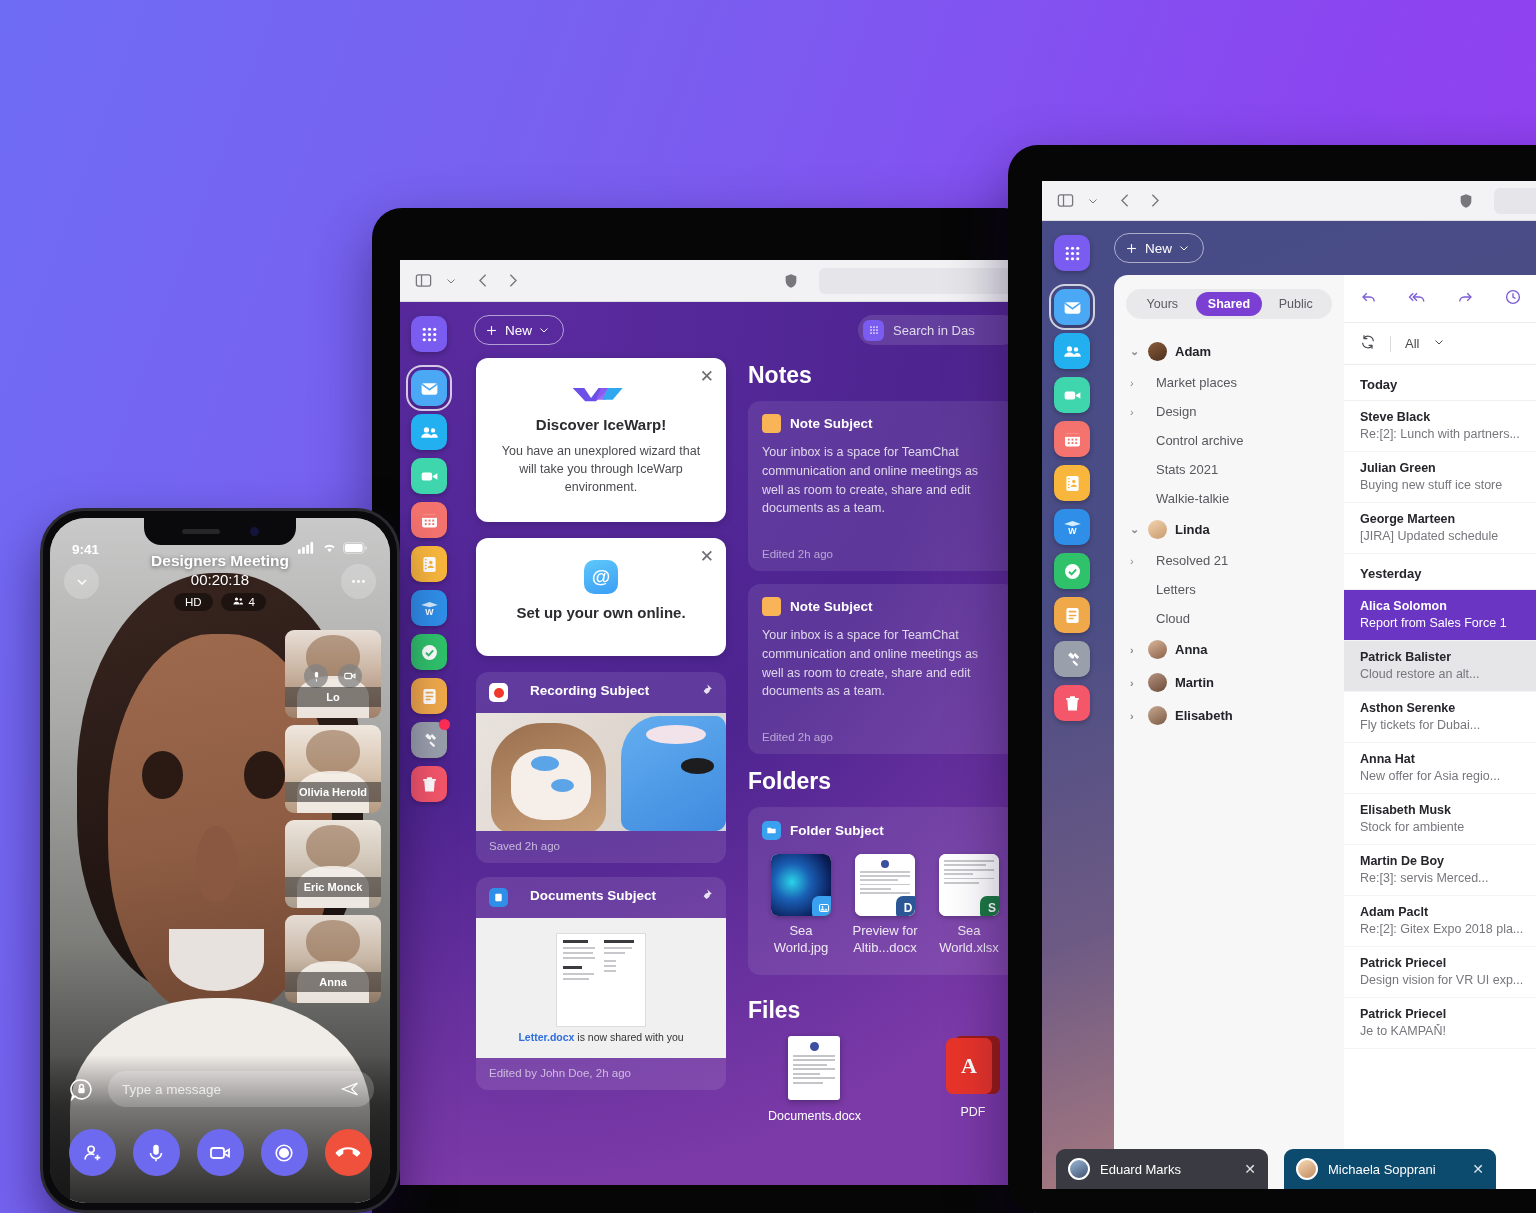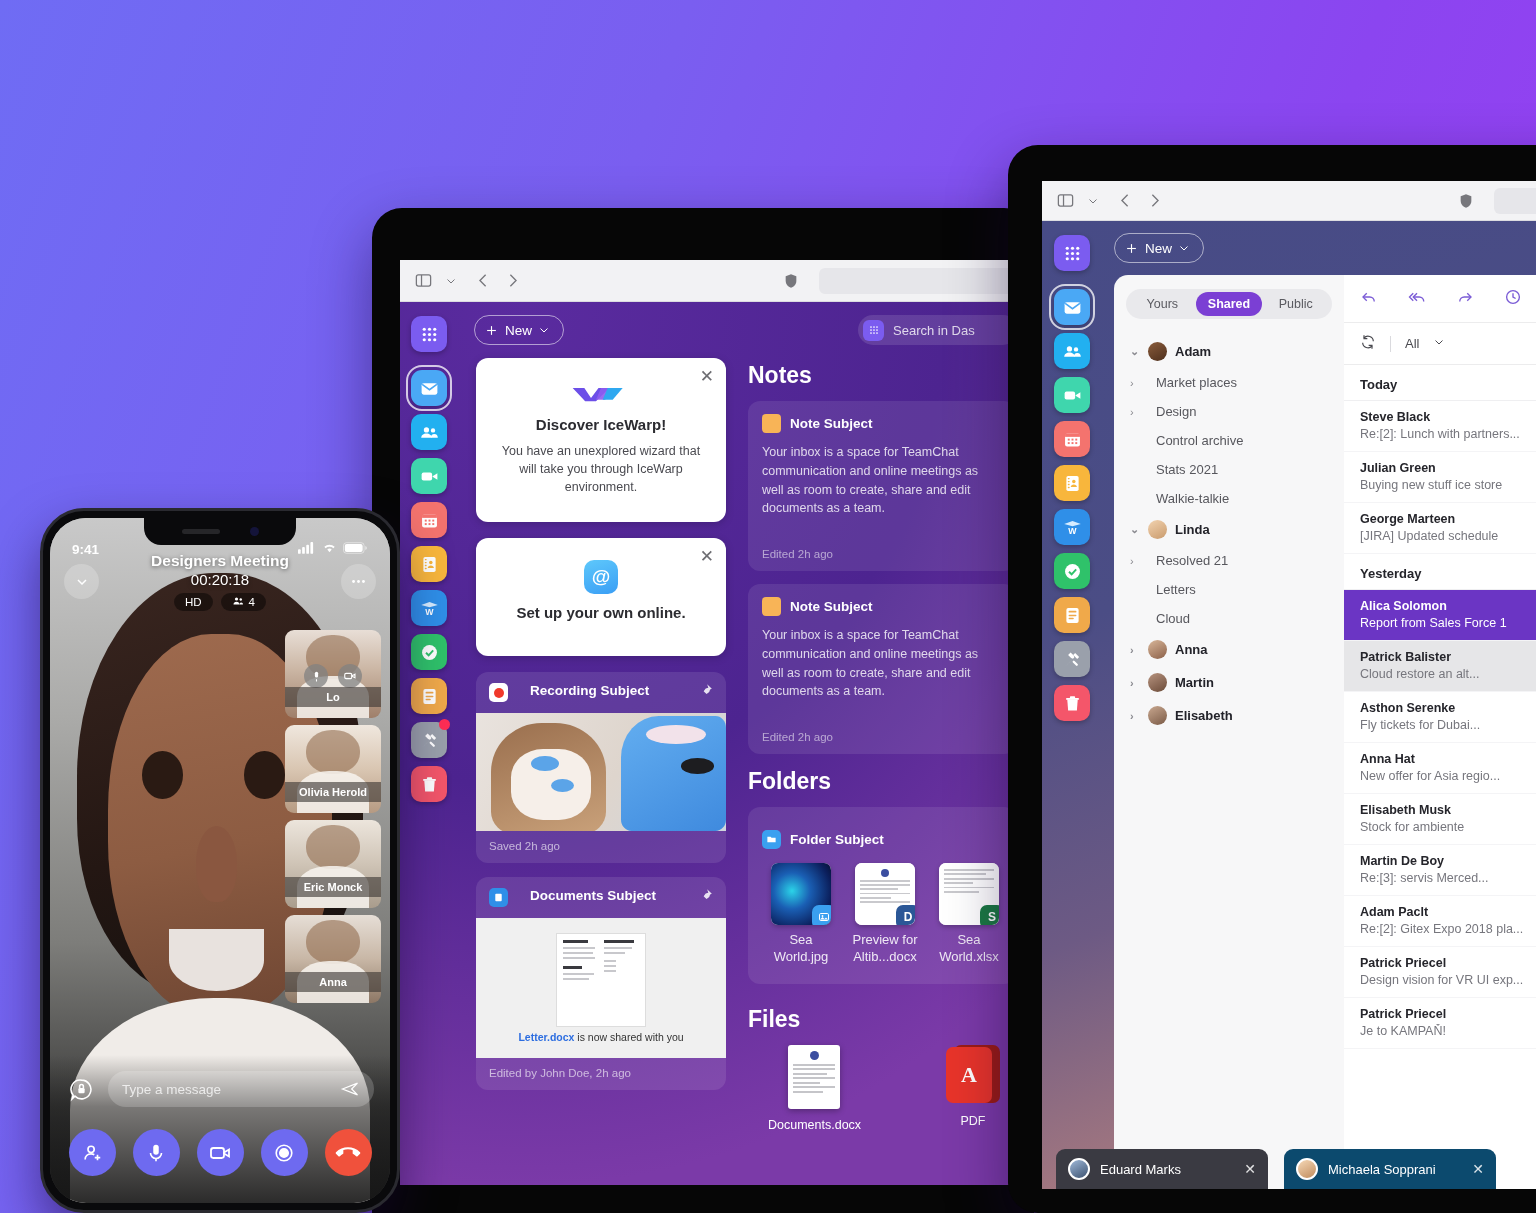--- a/index.html
+++ b/index.html
@@ -76,21 +76,21 @@
   .doc-caption { font-size:10.5px; color:#333; margin-top:5px; text-align:center; }
   .doc-caption b { color:#2c6de0; }
 
   .sec-title { color:#fff; font-size:23px; font-weight:700; margin: 4px 0 12px; }
   .note-card { background: rgba(255,255,255,.09); border-radius:12px; padding: 13px 14px 11px; margin-bottom:13px; min-height:170px;
                display:flex; flex-direction:column; }
   .note-head { display:flex; align-items:center; gap:9px; color:#fff; font-weight:700; font-size:13.5px; margin-bottom:10px; }
   .note-body { color:rgba(255,255,255,.80); font-size:12.5px; line-height:1.5; flex:1; }
   .note-foot { color: rgba(255,255,255,.55); font-size:11.5px; }
 
-  .folder-card { background: rgba(255,255,255,.09); border-radius:12px; padding: 23px 14px 18px; }
+  .folder-card { background: rgba(255,255,255,.09); border-radius:12px; padding: 14px 14px 18px; }
   .files-row { display:flex; gap:18px; justify-content:flex-start; margin-top:14px; padding-left: 6px;}
   .file-item { width: 72px; text-align:center; }
   .file-thumb { width:60px; height:62px; border-radius:7px; margin:0 auto; position:relative; background:#fff; overflow:hidden;
                 box-shadow:0 2px 5px rgba(0,0,0,.25); }
   .file-badge { position:absolute; right:-5px; bottom:-4px; width:24px;height:24px;border-radius:7px;
                 display:flex;align-items:center;justify-content:center;color:#fff;font-size:12px;font-weight:700; }
   .file-name { margin-top:7px; font-size:13px; color:rgba(255,255,255,.88); line-height:1.3; }
   .files-big { display:flex; gap:70px; padding-left: 20px; margin-top: 10px;}
   .big-item { text-align:center; width: 92px; }
   .big-name { margin-top:9px; color:#fff; font-size:12.5px; }

